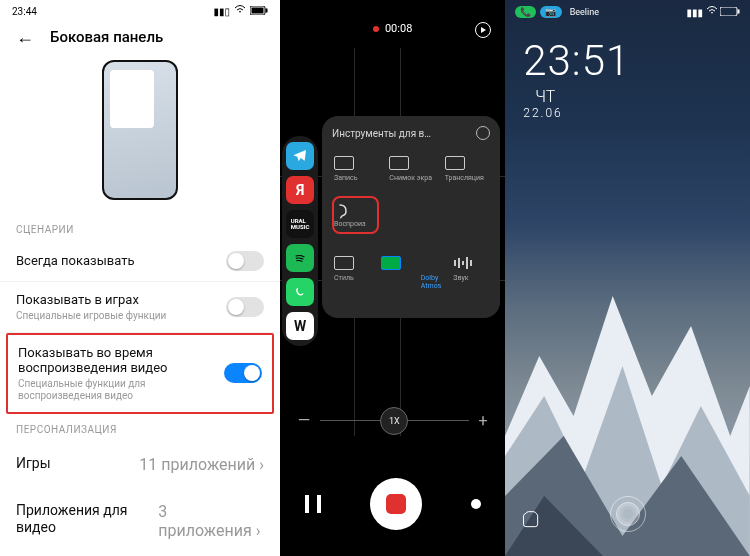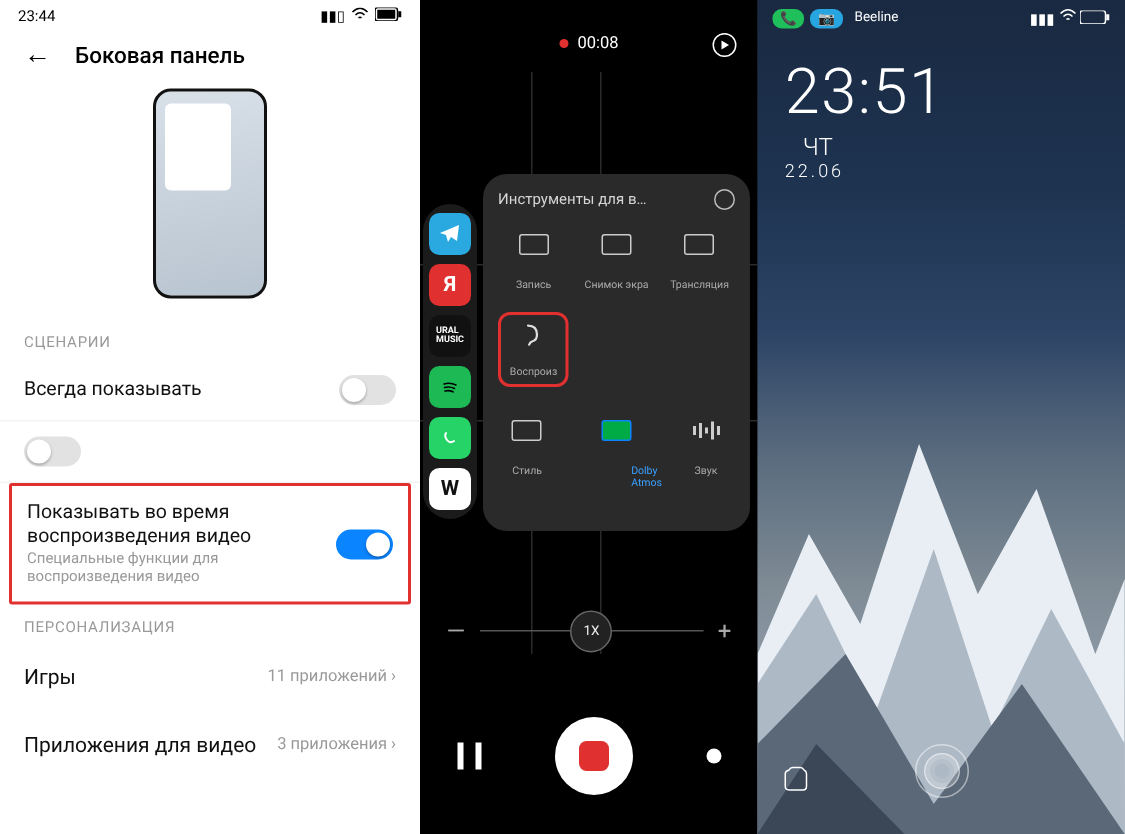--- a/index.html
+++ b/index.html
@@ -23,21 +23,21 @@
   .p1 .row { display:flex; align-items:center; justify-content:space-between; padding: 10px 16px; border-bottom: 1px solid #f3f3f3; }
   .p1 .row .lbls { display:flex; flex-direction:column; gap:2px; }
   .p1 .row .lbl { font-size: 13px; color:#111; line-height:1.2; max-width:170px; }
   .p1 .row .sub { font-size: 10px; color:#999; line-height:1.2; max-width:170px; }
   .toggle { width: 38px; height: 20px; border-radius: 10px; background:#e2e2e2; position:relative; flex-shrink:0; }
   .toggle::after { content:""; position:absolute; top:2px; left:2px; width:16px; height:16px; border-radius:50%; background:#fff; box-shadow:0 1px 2px rgba(0,0,0,.3); }
   .toggle.on { background:#0a84ff; }
   .toggle.on::after { left:auto; right:2px; }
   .p1 .hl { border: 2px solid #e03030; margin: 0 6px; padding: 10px 10px; border-radius:2px; }
   .p1 .linkrow { display:flex; justify-content:space-between; align-items:flex-start; padding:14px 16px; }
-  .p1 .linkrow .val { font-size:11px; color:#999; }
+  .p1 .linkrow .val { font-size:16px; color:#999; }
   .p1 .linkrow .lbl { font-size:14px; color:#111; max-width:160px; line-height:1.2; }
 
   
   .p2 .topbar { display:flex; align-items:center; justify-content:center; padding:22px 0 8px; position:relative; color:#fff; font-size:11px; gap:6px; }
   .recdot { width:6px; height:6px; border-radius:50%; background:#e03030; }
   .p2 .playcircle { position:absolute; right:14px; top:22px; width:16px; height:16px; border:1.5px solid #fff; border-radius:50%; display:flex; align-items:center; justify-content:center; }
   .p2 .playcircle::after { content:""; width:0; height:0; border-left:5px solid #fff; border-top:3px solid transparent; border-bottom:3px solid transparent; margin-left:1px; }
   .p2 .grid { position:absolute; top:48px; left:0; right:0; bottom:120px; }
   .p2 .grid::before,.p2 .grid::after{ content:""; position:absolute; background:#2a2a2a; }
   .p2 .grid::before{ left:33%; top:0; bottom:0; width:1px; box-shadow:46px 0 0 #2a2a2a; }
@@ -47,21 +47,21 @@
   .tg{background:#2aa9e0;color:#fff;}
   .ya{background:#e03030;color:#fff;}
   .ur{background:#111;color:#fff;font-size:6px;line-height:1;}
   .sp{background:#1db954;}
   .wa{background:#25d366;}
   .wk{background:#fff;color:#111;}
   .p2 .panel { position:absolute; left:42px; top:116px; width:178px; background:#2a2a2a; border-radius:16px; padding:10px 10px 14px; color:#d5d5d5; }
   .p2 .panel .ph { display:flex; justify-content:space-between; align-items:center; font-size:10px; margin-bottom:10px; }
   .p2 .gear { width:14px; height:14px; border:1.5px solid #bbb; border-radius:50%; position:relative; }
   .p2 .tools { display:flex; gap:8px; margin-bottom:8px; }
-  .tool { flex:1; display:flex; flex-direction:column; align-items:center; gap:16px; font-size:7px; color:#aaa; padding:6px 2px; border-radius:8px; }
+  .tool { flex:1; display:flex; flex-direction:column; align-items:flex-start; gap:4px; font-size:7px; color:#aaa; padding:6px 2px; border-radius:8px; }
   .tool .ico { width:20px; height:14px; border:1.5px solid #ccc; border-radius:2px; position:relative; }
   .tool.hl { border:2px solid #e03030; padding:4px 0; }
   .tool.hl .ico { border:none; }
   .p2 .row2 { display:flex; gap:8px; margin-top:16px; }
   .p2 .zoom { position:absolute; bottom:126px; left:50%; transform:translateX(-50%); width:190px; display:flex; align-items:center; gap:10px; color:#aaa; }
   .p2 .zoom .line{ flex:1; height:1px; background:#555; position:relative; }
   .p2 .zoom .knob{ position:absolute; left:50%; top:50%; transform:translate(-50%,-50%); width:28px; height:28px; border-radius:50%; background:#222; border:1px solid #666; display:flex; align-items:center; justify-content:center; font-size:9px; color:#eee; }
   .p2 .bot { position:absolute; bottom:26px; left:0; right:0; display:flex; align-items:center; justify-content:space-around; }
   .p2 .pause{ width:16px; height:18px; border-left:4px solid #fff; border-right:4px solid #fff; }
   .p2 .shutter{ width:52px; height:52px; border-radius:50%; background:#fff; display:flex; align-items:center; justify-content:center; }
@@ -120,20 +120,24 @@
     <div class="secthdr">СЦЕНАРИИ</div>
 
     <div class="row">
       <div class="lbls">
           <div class="lbl">Всегда показывать</div>
         </div>
       <div class="toggle"></div>
     </div>
 
     <div class="row">
+      <div class="lbls">
+        <div class="lbl">Показывать в играх</div>
+        <div class="sub">Специальные игровые функции</div>
+      </div>
       <div class="toggle"></div>
     </div>
 
     <div class="row hl">
       <div class="lbls">
         <div class="lbl">Показывать во время воспроизведения видео</div>
         <div class="sub">Специальные функции для воспроизведения видео</div>
       </div>
       <div class="toggle on"></div>
     </div>

